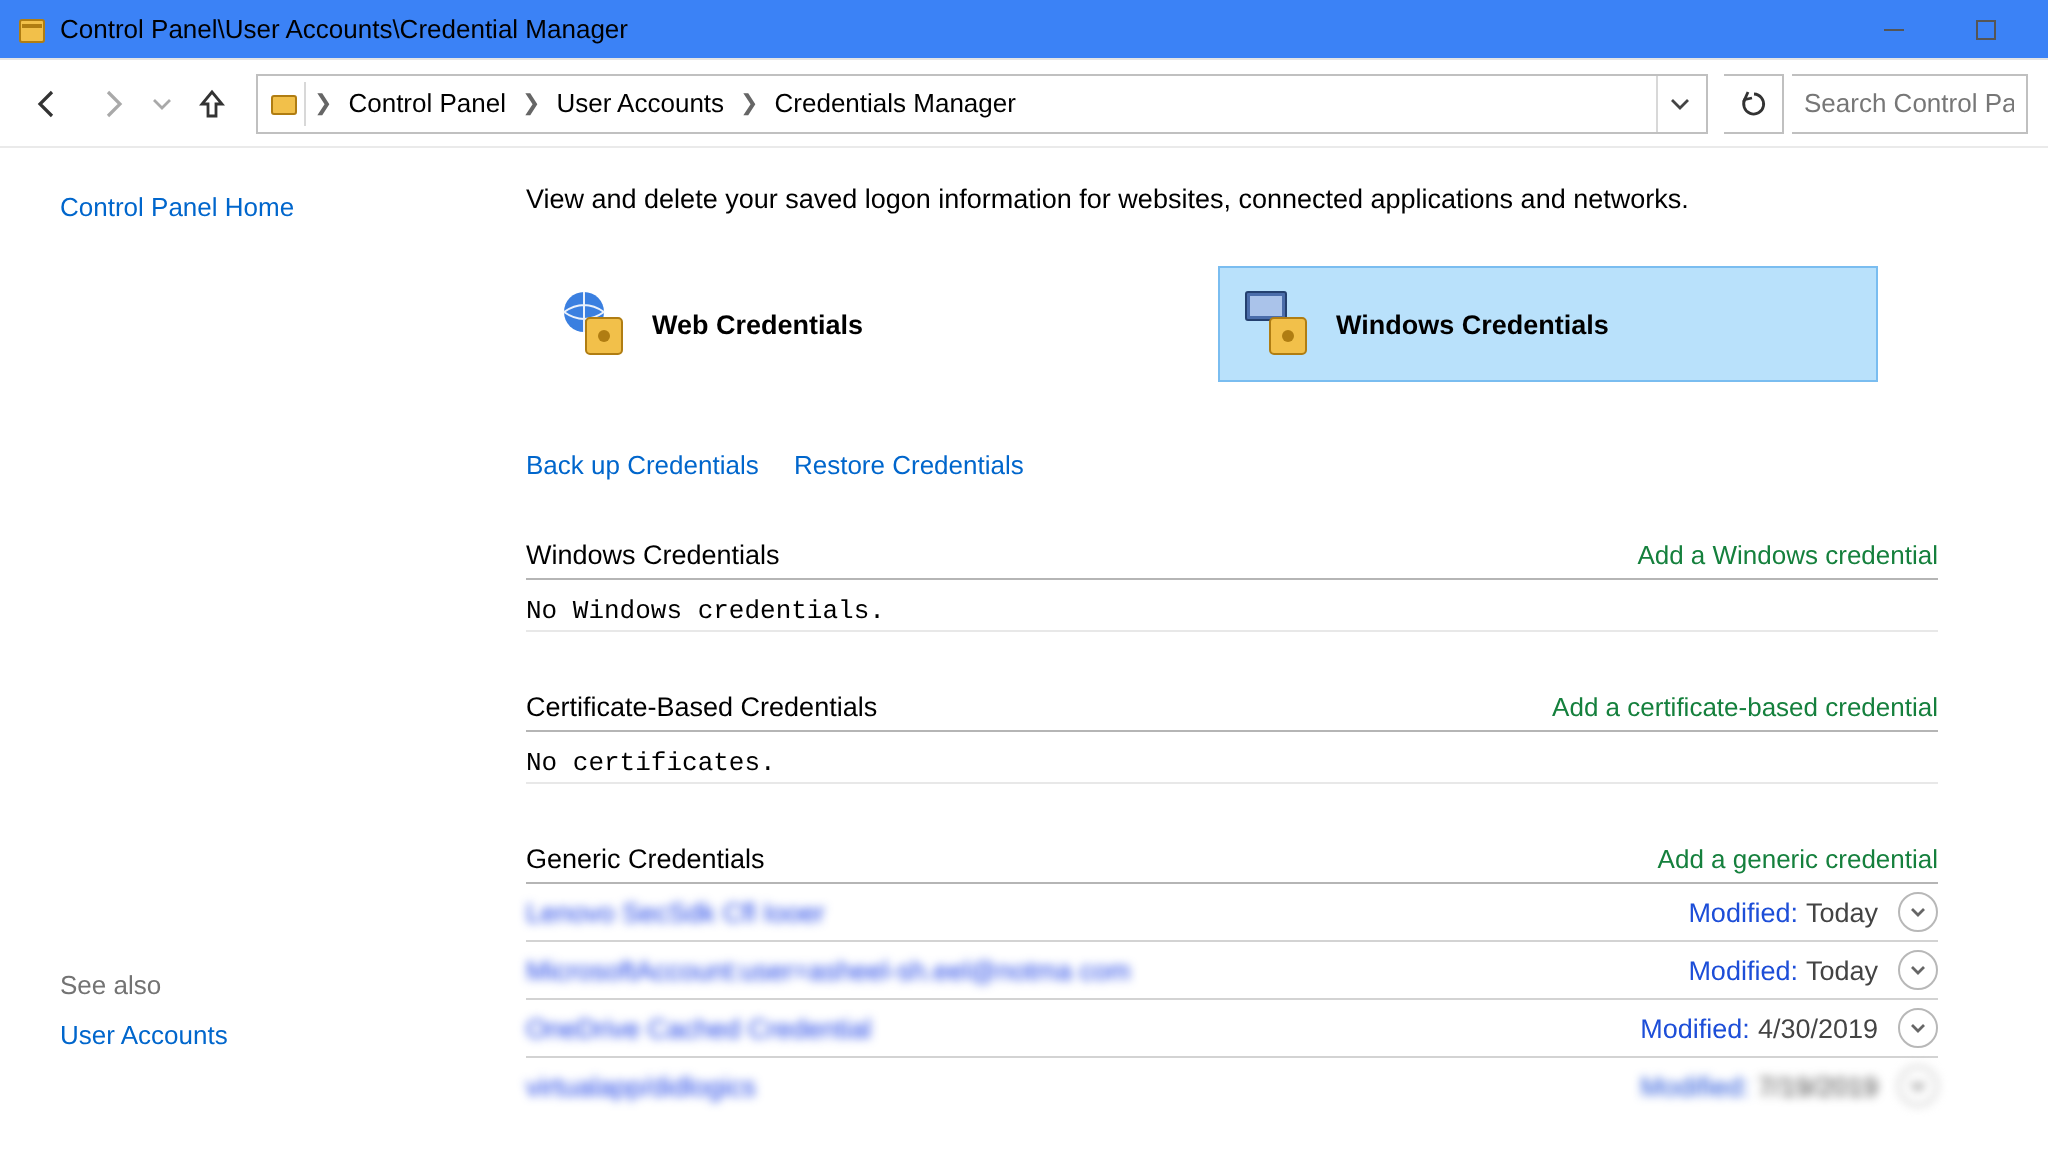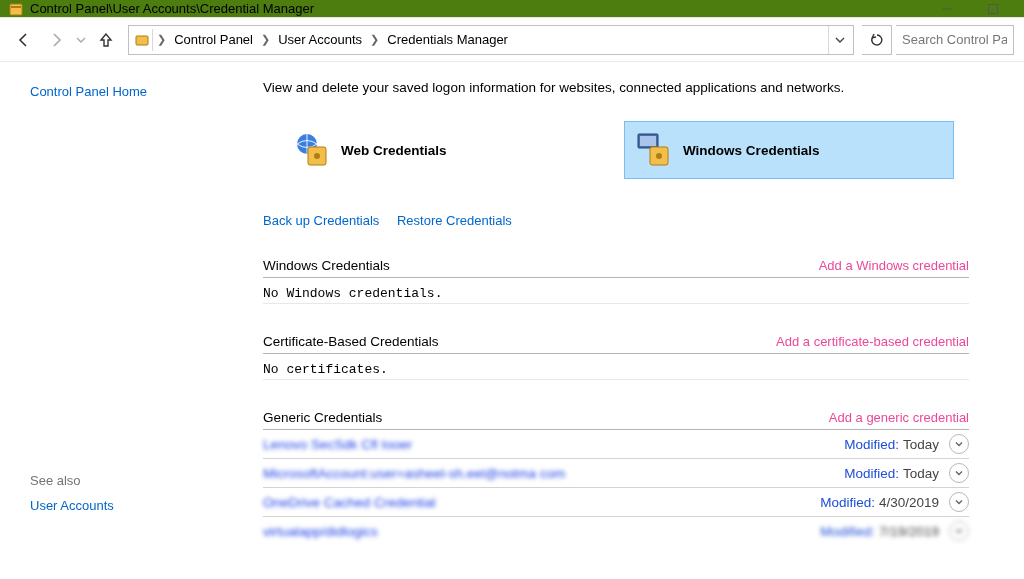--- a/index.html
+++ b/index.html
@@ -3,22 +3,22 @@
 <meta charset="utf-8">
 <style>
   * { box-sizing: border-box; }
   html, body {
     margin: 0; padding: 0; width: 1024px; height: 579px; overflow: hidden;
     font-family: "Segoe UI", Tahoma, sans-serif; font-size: 13px;
     background: #fff; color: #000;
   }
   
   .titlebar {
-    height: 18px; display: flex; align-items: center; padding: 0 8px;
-    border-bottom: 1px solid #e5e5e5; background: #4d7c0f;
+    height: 30px; display: flex; align-items: center; padding: 0 8px;
+    border-bottom: 1px solid #e5e5e5; background: #3b82f6;
   }
   .titlebar .app-icon { width: 16px; height: 16px; margin-right: 6px; }
   .titlebar .title-text { flex: 0 0 auto; color: #000; }
   .titlebar .spacer { flex: 1; }
   .win-btn { width: 46px; height: 30px; display:flex; align-items:center; justify-content:center; color:#555;}
   .win-btn svg { width: 10px; height: 10px; }
 
   
   .navbar {
     height: 44px; display: flex; align-items: center; padding: 0 10px 0 10px;
@@ -43,33 +43,33 @@
   .client { display:flex; height: calc(579px - 30px - 44px); }
   .side { width: 255px; padding: 22px 20px 0 30px; }
   .side a.cph { color:#0066cc; text-decoration:none; }
   .side .seealso { margin-top: 374px; }
   .side .seealso-title { color:#737373; margin-bottom: 10px; }
   .side .seealso-link { color:#0066cc; }
 
   .main { flex:1; padding: 18px 55px 0 8px; }
   .intro { margin-bottom: 26px; font-size:13.5px; }
 
-  .cred-tabs { display:flex; gap:12px; margin-bottom:34px; padding-left:4px;justify-content:center;}
+  .cred-tabs { display:flex; gap:12px; margin-bottom:34px; padding-left:4px;}
   .cred-tab { width: 330px; height: 58px; display:flex; align-items:center; padding:0 10px; border:1px solid transparent;}
   .cred-tab.active { background:#b9e1fb; border:1px solid #7abdf0; }
   .tab-icon { width:38px; height:38px; margin-right:10px; position:relative; }
   .tab-label { font-weight:700; font-size:13.5px; }
 
   .action-links { margin-bottom: 30px; }
   .action-links a { color:#0066cc; text-decoration:none; margin-right:14px; }
 
   .section { margin-bottom: 30px; }
   .section-head { display:flex; align-items:center; border-bottom:1px solid #b5b5b5; padding-bottom:4px;}
   .section-title { font-size:13.5px; }
-  .section-add { margin-left:auto; color:#ec4899; text-decoration:none; }
+  .section-add { margin-left:auto; color:#15803d; text-decoration:none; }
   .section-empty { padding: 8px 0 2px; border-bottom:1px solid #e8e8e8;font-family:Liberation Mono, monospace; }
 
   .cred-row { display:flex; align-items:center; border-bottom:1px solid #d3d3d3; padding:4px 0; font-size:13.5px;}
   .cred-name { color:#1a3fe6; filter: blur(2.3px); user-select:none; }
   .cred-right { margin-left:auto; display:flex; align-items:center; gap:4px;}
   .cred-mod-label { color:#1d4ed8; }
   .cred-mod-date { color:#444;text-align:right; }
   .expand { width:20px; height:20px; border:1px solid #b8b8b8; border-radius:50%; display:flex; align-items:center; justify-content:center; margin-left:6px; color:#666;}
   .cred-row.last { border-bottom:none; }
   .cred-row.last .cred-right, .cred-row.last .cred-name { filter: blur(2.3px); }

